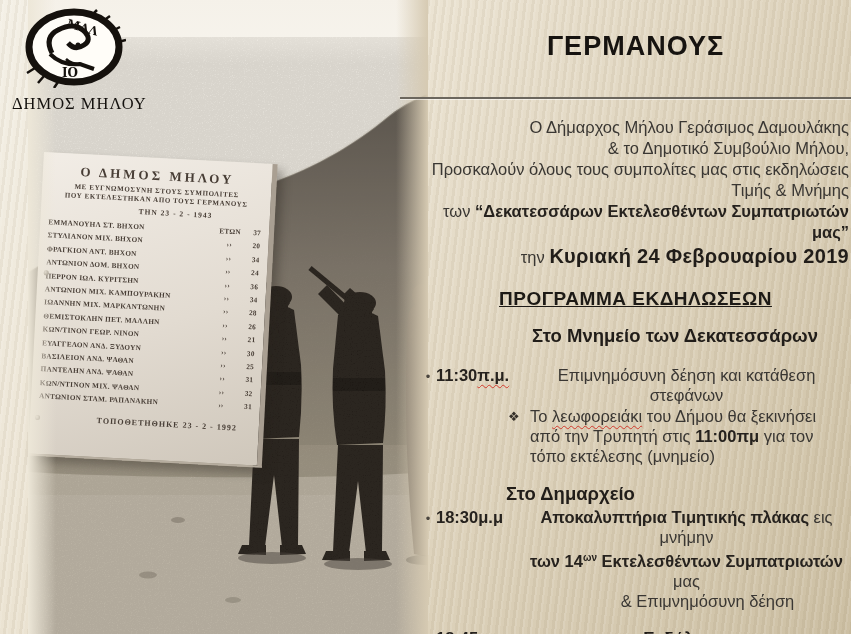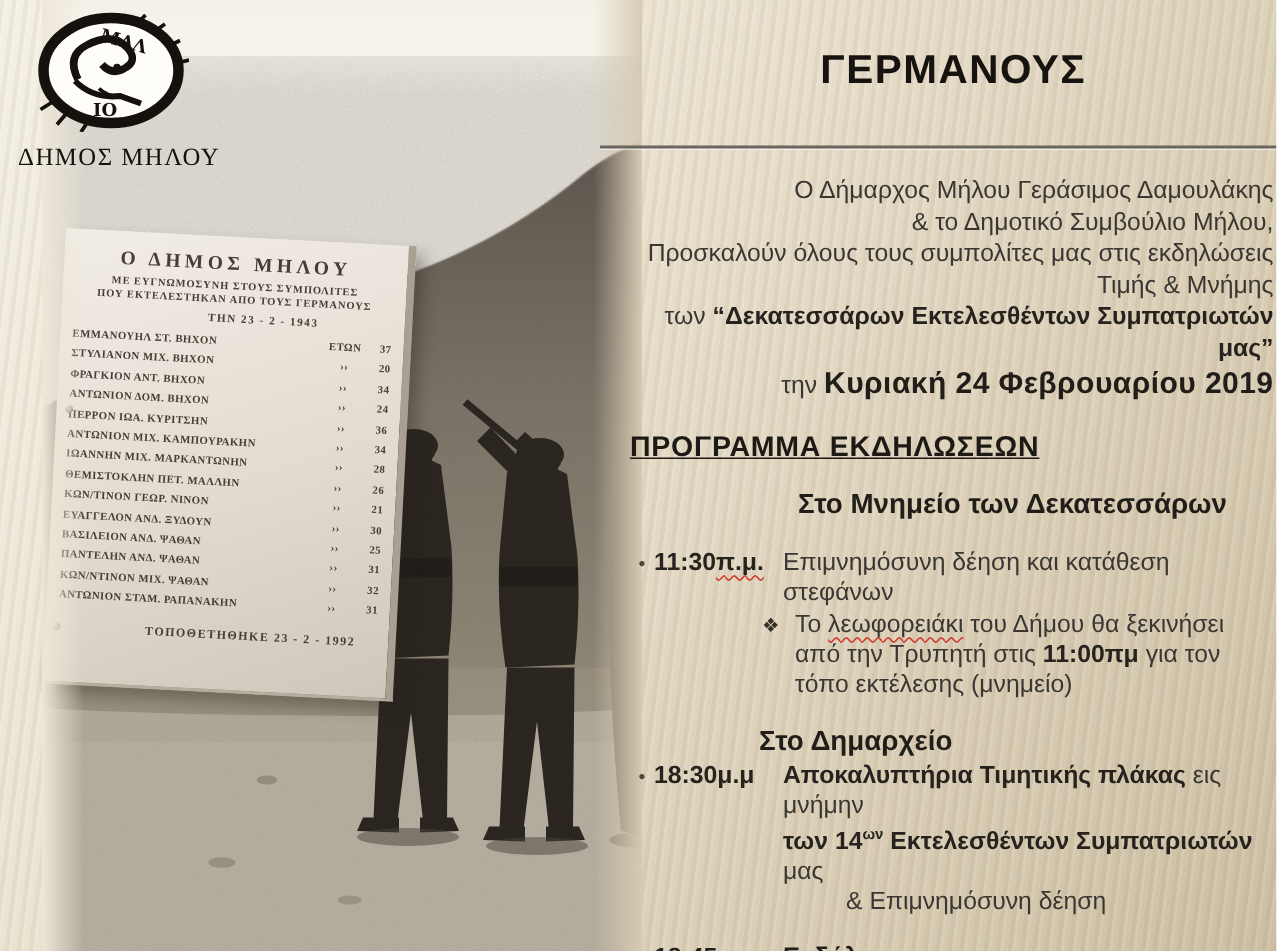--- a/index.html
+++ b/index.html
@@ -51,29 +51,29 @@
   .rule{position:absolute;left:400px;right:0;top:97px;height:2px;background:#6b665d;
     box-shadow:0 1px 0 rgba(255,255,255,.55);}
   .invite{
     position:absolute;left:418px;right:2px;top:117px;text-align:right;
     font-size:16.5px;line-height:21px;color:#3a3733;
   }
   .invite b{color:#26221e;}
   .invite .bigdate{font-size:20px;font-weight:bold;color:#211d19;letter-spacing:.3px;}
   .invite .l7{line-height:26px;}
   .program{position:absolute;left:420px;right:0;top:288px;font-size:16.5px;color:#3a3733;}
-  .prog-heading{text-align:left;font-size:19px;font-weight:bold;letter-spacing:.5px;
+  .prog-heading{text-align:center;font-size:19px;font-weight:bold;letter-spacing:.5px;
     text-decoration:underline;color:#1d1a16;}
   .loc{font-size:18.5px;font-weight:bold;color:#211d19;}
   .loc1{margin:15px 0 18px 112px;}
   .loc2{margin:17px 12px 2px 86px;}
   .prow{display:flex;align-items:baseline;margin-top:2px;line-height:20px;}
   .prow .bullet{width:16px;text-align:center;font-size:13px;color:#4a453e;}
   .prow .ptime{width:86px;font-weight:bold;color:#26221e;white-space:nowrap;}
-  .prow .pdesc{flex:1;}
+  .prow .pdesc{flex:1;text-align:center;}
   .noterow{display:flex;margin:1px 0 0 88px;line-height:20px;}
   .noterow .diamond{width:22px;font-size:13px;color:#35302a;padding-top:1px;}
   .noterow .ntext{width:300px;}
   .sq{text-decoration:underline wavy #d13b2e;text-decoration-thickness:1px;text-underline-offset:2.5px;}
   sup{font-size:10px;}
   .e2line2{margin-top:0;}
   .e2line3{margin-left:42px;}
   .e3row{margin-top:17px;}
   .e3title{font-size:17px;font-weight:bold;color:#211d19;}
   .e3theme{margin-left:98px;line-height:20.5px;}

